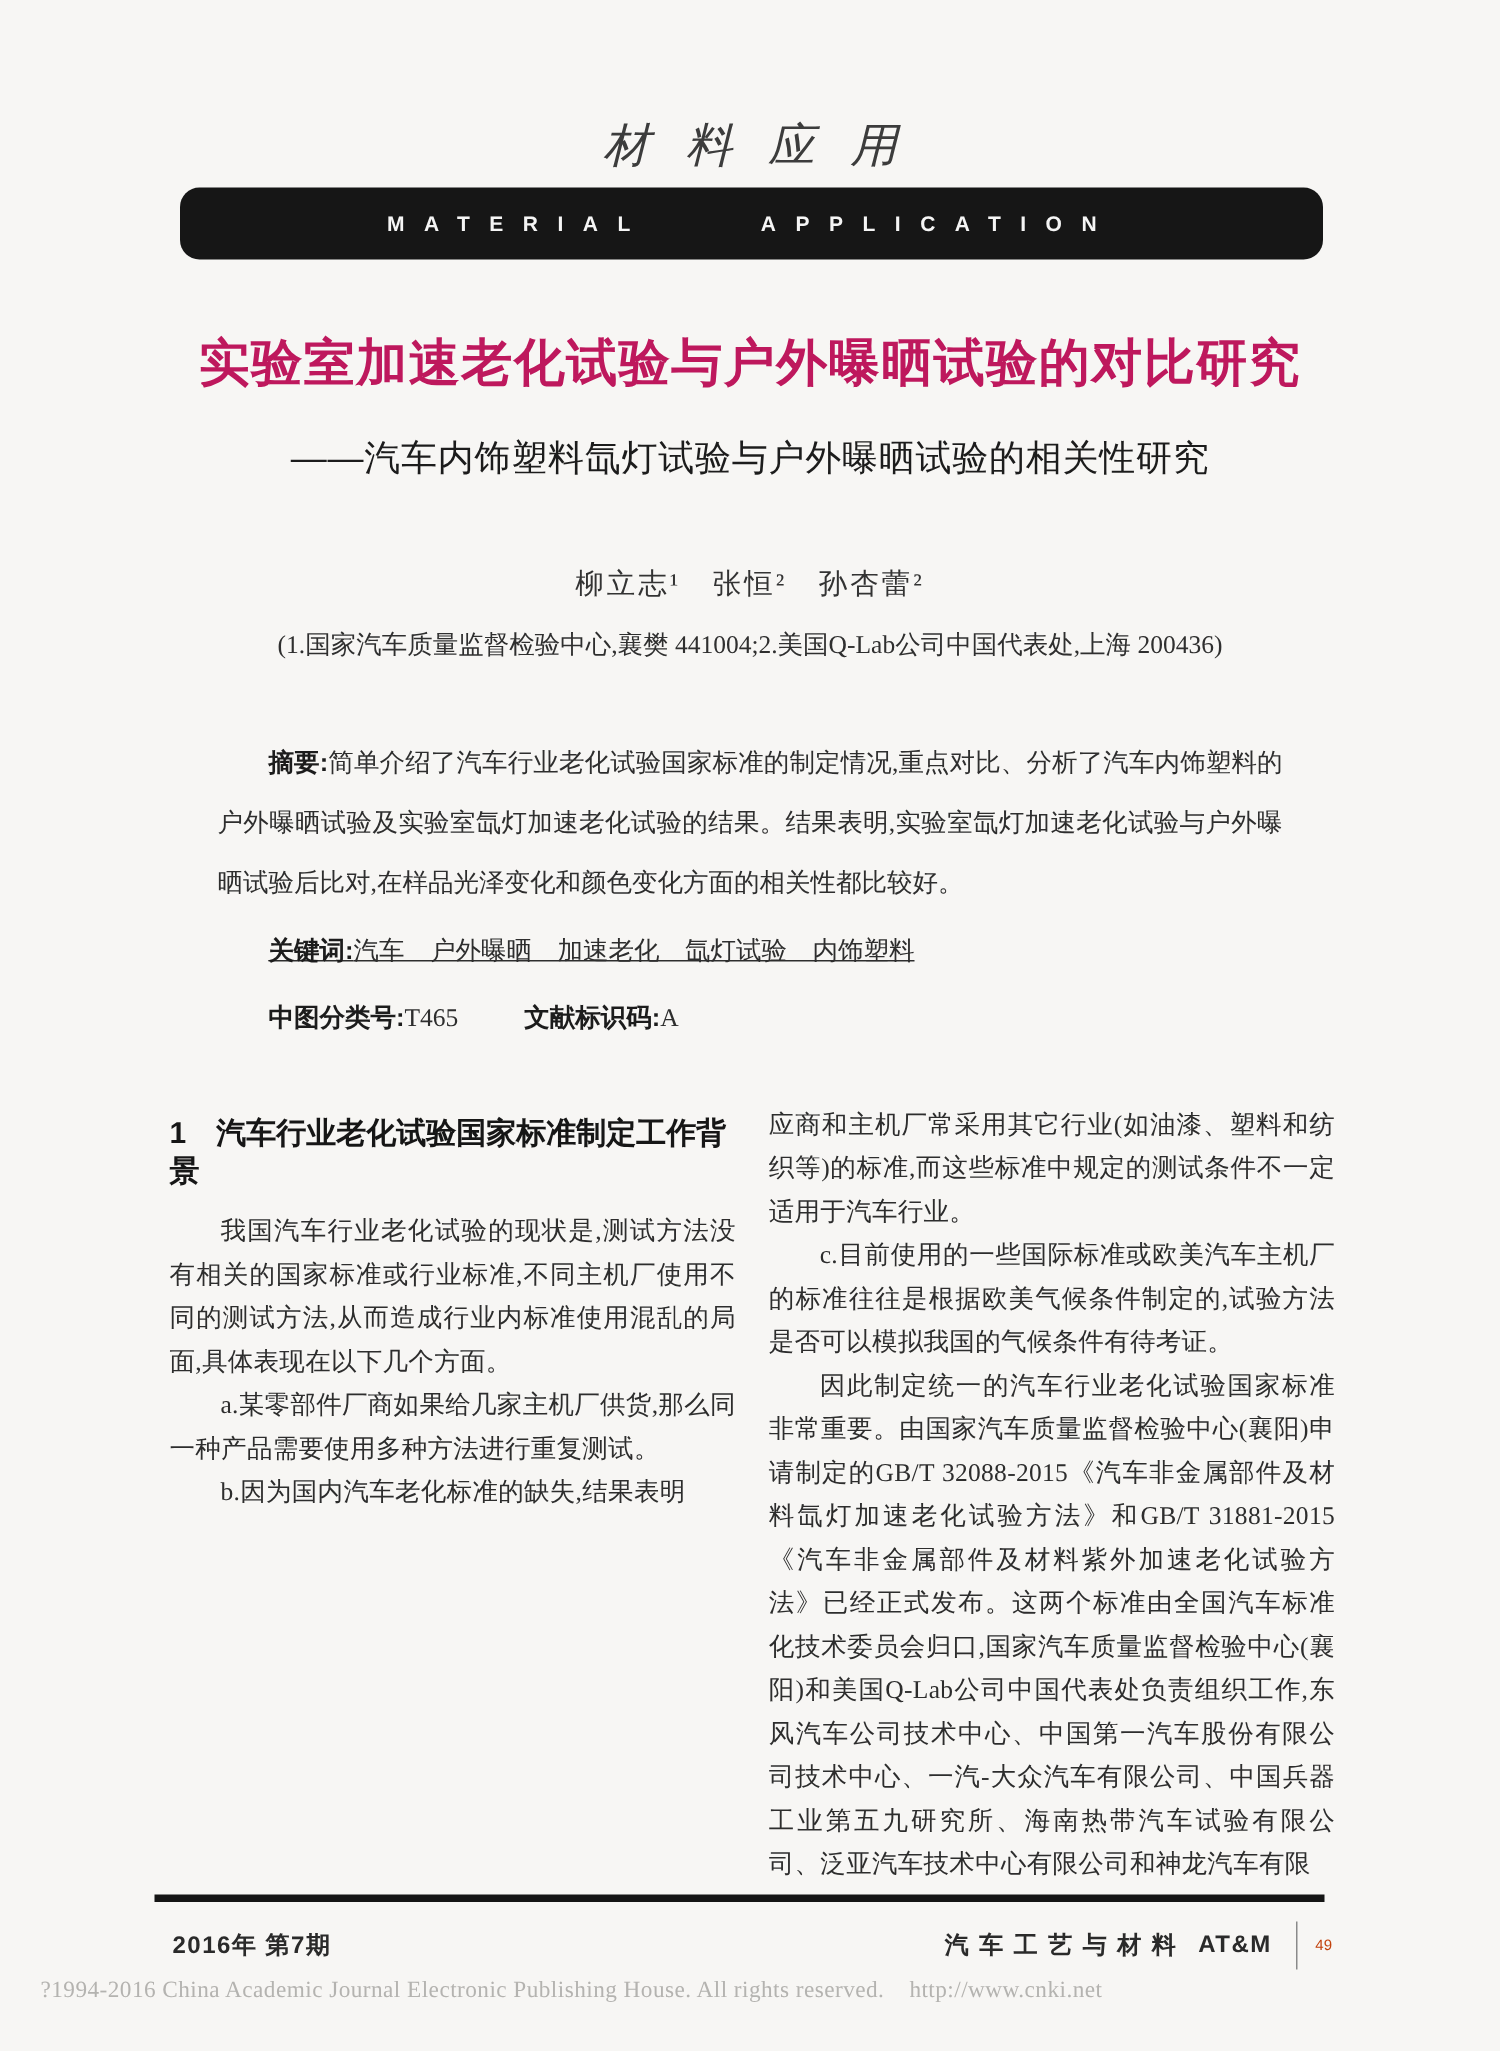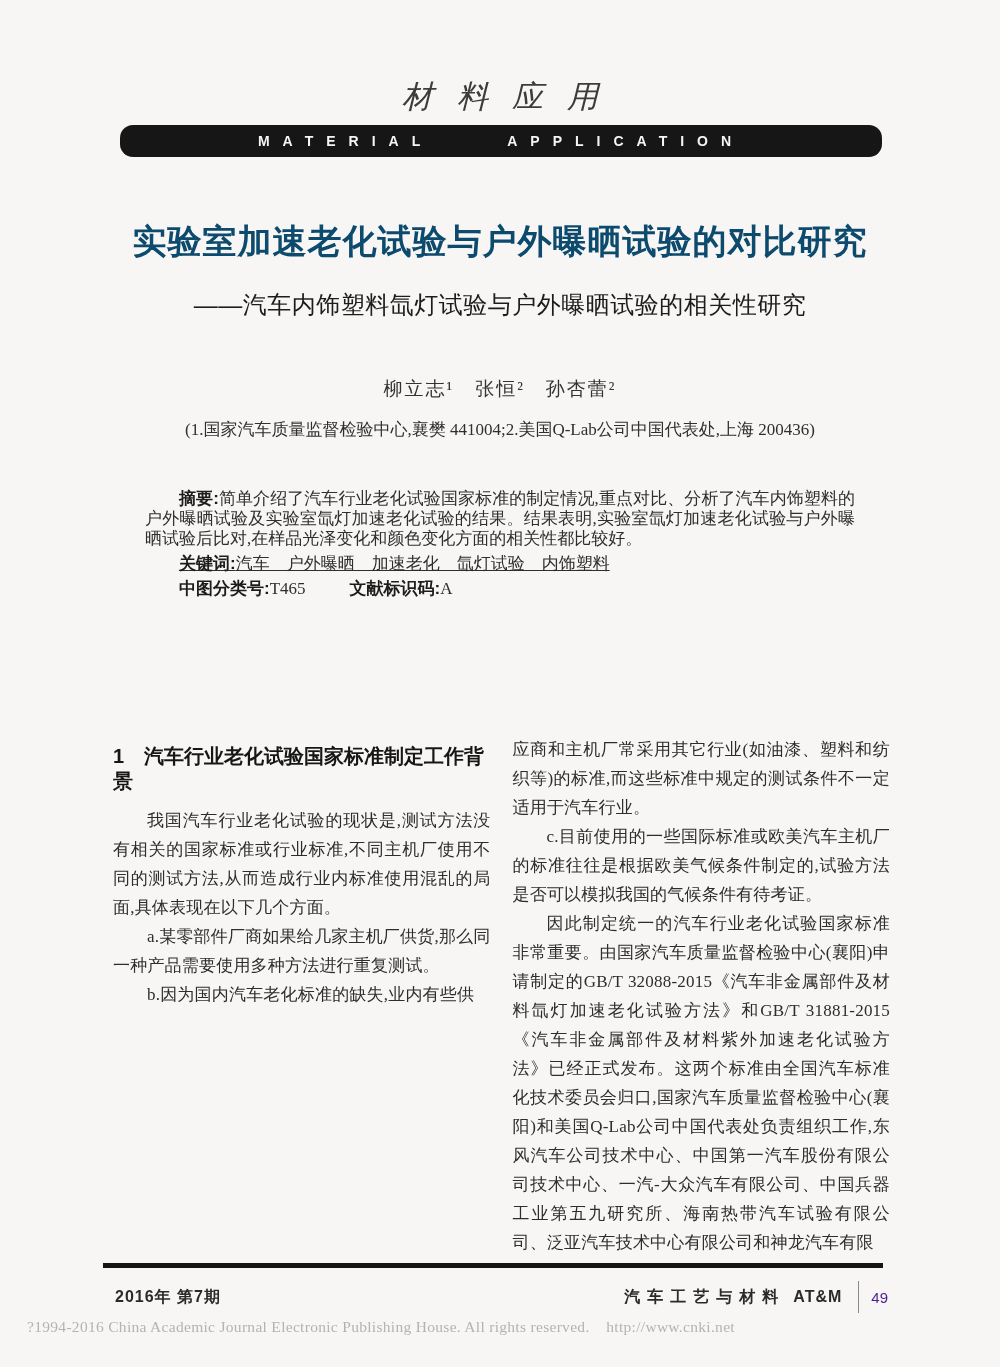--- a/index.html
+++ b/index.html
@@ -17,55 +17,55 @@
     text-align:center;
     font-family:"DejaVu Serif","Liberation Serif",serif;
     font-style:italic;
     font-size:31px;
     letter-spacing:24px;
     transform:translateX(12px);
     color:#3c3c3c;
     font-weight:400;
   }
   .band{
-    position:absolute;top:125px;left:120px;right:118px;height:32px;
+    position:absolute;top:125px;left:120px;right:118px;height:48px;
     background:#161616;
     border-radius:13px;
     display:flex;align-items:center;justify-content:center;gap:74px;
     color:#f5f5f5;
     font-family:"Liberation Sans","DejaVu Sans",sans-serif;
     font-weight:700;font-size:14px;letter-spacing:13px;
   }
   
   .title{
     position:absolute;top:219px;left:0;right:0;
     text-align:center;
     font-family:"Liberation Sans","DejaVu Sans",sans-serif;
-    font-weight:700;font-size:34px;letter-spacing:1px;color:#0c4a6e;
+    font-weight:700;font-size:34px;letter-spacing:1px;color:#be185d;
   }
   .subtitle{
     position:absolute;top:289px;left:0;right:0;
     text-align:center;
     font-family:"Liberation Sans","DejaVu Sans",sans-serif;
     font-weight:400;font-size:24px;letter-spacing:0.5px;color:#1c1c1c;
   }
   .authors{
     position:absolute;top:376px;left:0;right:0;
     text-align:center;
     font-size:19px;letter-spacing:2px;color:#333;
   }
   .affiliation{
     position:absolute;top:418px;left:0;right:0;
     text-align:center;
     font-size:17px;color:#2f2f2f;
   }
   
   .abstract-block{
     position:absolute;top:489px;left:145px;right:145px;
-    font-size:17px;line-height:20px;
+    font-size:17px;line-height:40px;
     text-align:justify;color:#2e2e2e;
   }
   .abstract-block p{margin:0;text-indent:2em;}
   .abstract-block .kw{margin-top:5px;text-decoration:underline;}
   .abstract-block .clc{margin-top:5px;}
   .lbl{
     font-family:"Liberation Sans","DejaVu Sans",sans-serif;
     font-weight:700;color:#1c1c1c;
   }
   .clc .gap{display:inline-block;width:44px;}
@@ -98,21 +98,21 @@
     font-size:16px;color:#2a2a2a;
   }
   .footer .issue{font-weight:600;letter-spacing:1px;}
   .footer .right{display:flex;align-items:center;}
   .footer .journal-cn{font-weight:700;letter-spacing:7px;}
   .footer .journal-en{font-weight:700;margin-left:8px;letter-spacing:1px;}
   .footer .pagenum-divider{
     width:1px;height:32px;background:#8a8a8a;
     margin:0 12px 0 16px;
   }
-  .footer .pagenum{font-size:15px;color:#4c1d95;}
+  .footer .pagenum{font-size:10px;color:#c2410c;}
   .copyright{
     position:absolute;top:1318px;left:27px;
     font-family:"Liberation Serif","DejaVu Serif",serif;
     font-size:15.5px;color:#b4b3b0;letter-spacing:0.3px;
     white-space:pre;
   }
 </style>
 </head>
 <body>
 
@@ -133,21 +133,21 @@
     <p><span class="lbl">摘要:</span><span>简单介绍了汽车行业老化试验国家标准的制定情况,重点对比、分析了汽车内饰塑料的户外曝晒试验及实验室氙灯加速老化试验的结果。结果表明,实验室氙灯加速老化试验与户外曝晒试验后比对,在样品光泽变化和颜色变化方面的相关性都比较好。</span></p>
     <p class="kw"><span class="lbl">关键词:</span><span>汽车　户外曝晒　加速老化　氙灯试验　内饰塑料</span></p>
     <p class="clc"><span class="lbl">中图分类号:</span><span>T465</span><span class="gap"></span><span class="lbl">文献标识码:</span><span>A</span></p>
   </div>
 
   <div class="columns">
     <div class="col">
       <h2>1　汽车行业老化试验国家标准制定工作背景</h2>
       <p>我国汽车行业老化试验的现状是,测试方法没有相关的国家标准或行业标准,不同主机厂使用不同的测试方法,从而造成行业内标准使用混乱的局面,具体表现在以下几个方面。</p>
       <p>a.某零部件厂商如果给几家主机厂供货,那么同一种产品需要使用多种方法进行重复测试。</p>
-      <p>b.因为国内汽车老化标准的缺失,业内有些供</p>
+      <p>b.因为国内汽车老化标准的缺失,结果表明</p>
     </div>
     <div class="col">
       <p class="noindent">应商和主机厂常采用其它行业(如油漆、塑料和纺织等)的标准,而这些标准中规定的测试条件不一定适用于汽车行业。</p>
       <p>c.目前使用的一些国际标准或欧美汽车主机厂的标准往往是根据欧美气候条件制定的,试验方法是否可以模拟我国的气候条件有待考证。</p>
       <p>因此制定统一的汽车行业老化试验国家标准非常重要。由国家汽车质量监督检验中心(襄阳)申请制定的GB/T 32088-2015《汽车非金属部件及材料氙灯加速老化试验方法》和GB/T 31881-2015《汽车非金属部件及材料紫外加速老化试验方法》已经正式发布。这两个标准由全国汽车标准化技术委员会归口,国家汽车质量监督检验中心(襄阳)和美国Q-Lab公司中国代表处负责组织工作,东风汽车公司技术中心、中国第一汽车股份有限公司技术中心、一汽-大众汽车有限公司、中国兵器工业第五九研究所、海南热带汽车试验有限公司、泛亚汽车技术中心有限公司和神龙汽车有限</p>
     </div>
   </div>
 
   <div class="footer-rule"></div>
   <div class="footer">

